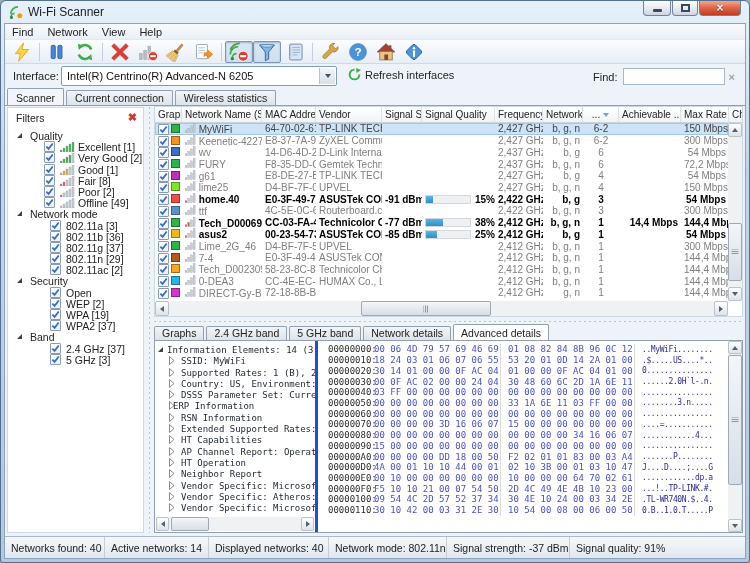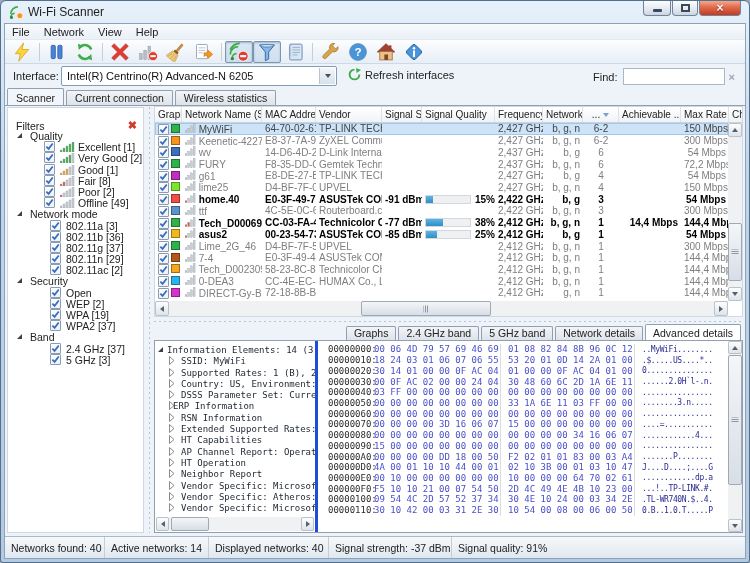--- a/index.html
+++ b/index.html
@@ -43,21 +43,21 @@
   .find-input { width:102px; height:17px; background:#fff; border:1px solid #a7b8c9; margin-left:5px; }
   .find-x { color:#9aa4ae; font-weight:bold; font-size:11px; margin-left:4px; }
   
   .tabs { position:absolute; left:2px; top:64px; right:0; height:17px; display:flex; align-items:flex-end; }
   .tab { font-size:10.5px; color:#222; border:1px solid #919fae; border-bottom:none; border-radius:2px 2px 0 0;
     background:linear-gradient(#f2f5f8,#dde3ea); padding:1px 8px 2px 8px; margin-right:2px; height:15px; }
   .tab.active { background:#f2f6fa; height:17px; padding-top:3px; z-index:5; }
   
   .content { position:absolute; left:0; top:81px; right:0; bottom:22px; background:#eef3f9; border-top:1px solid #919fae; }
   .filters { position:absolute; left:2px; top:1px; width:137px; bottom:3px; background:#fff; border:1px solid #cfd9e4; font-size:10.5px; color:#222; overflow:hidden; }
-  .filters-head { position:absolute; left:0; top:0; right:0; height:18px;margin-top:8px; }
+  .filters-head { position:absolute; left:0; top:0; right:0; height:18px; }
   .filters-title { position:absolute; left:8px; top:4px; }
   .filters-close { position:absolute; right:6px; top:3px; color:#d43a2a; font-weight:bold; font-size:11px; }
   .ftree { position:absolute; left:0; top:22px; right:0; }
   .frow { position:relative; height:11.2px; white-space:nowrap; }
   .frow .arrow { position:absolute; left:9px; top:3px; width:0; height:0; border-bottom:5px solid #404040; border-left:5px solid transparent; }
   .frow .glabel { position:absolute; left:22px; top:0; font-size:10.5px; }
   .cb { position:absolute; top:0; width:11px; height:11px; background:linear-gradient(#fdfdfd,#eef2f6); border:1px solid #8a9cb2; border-radius:1px; display:flex; align-items:center; justify-content:center; }
   .ilabel { position:absolute; top:0; font-size:10.5px; }
   .qicon { position:absolute; top:1px; }
   
@@ -84,21 +84,21 @@
   .sb-thumb { position:absolute; background:linear-gradient(#f4f6f8,#d8dee6); border:1px solid #9fa9b6; border-radius:2px; }
   .grip { position:absolute; left:50%; top:50%; transform:translate(-50%,-50%); width:7px; height:5px;
     background:repeating-linear-gradient(to bottom,#8b98a8 0 1px,transparent 1px 2px); }
   .gripv { position:absolute; left:50%; top:50%; transform:translate(-50%,-50%); width:5px; height:7px;
     background:repeating-linear-gradient(to right,#8b98a8 0 1px,transparent 1px 2px); }
   .tri-u { width:0;height:0;border-left:3px solid transparent;border-right:3px solid transparent;border-bottom:4px solid #55606c; }
   .tri-d { width:0;height:0;border-left:3px solid transparent;border-right:3px solid transparent;border-top:4px solid #55606c; }
   .tri-l { width:0;height:0;border-top:3px solid transparent;border-bottom:3px solid transparent;border-right:4px solid #55606c; }
   .tri-r { width:0;height:0;border-top:3px solid transparent;border-bottom:3px solid transparent;border-left:4px solid #55606c; }
   
-  .dtabs { position:absolute; left:149px; top:218px; right:2px; height:16px; display:flex; align-items:flex-end;justify-content:flex-end; }
+  .dtabs { position:absolute; left:149px; top:218px; right:2px; height:16px; display:flex; align-items:flex-end; }
   .dtab { font-size:10.5px; color:#222; border:1px solid #919fae; border-bottom:none; border-radius:2px 2px 0 0;
     background:linear-gradient(#f2f5f8,#dde3ea); padding:0 7px 1px 7px; margin-right:2px; height:14px; }
   .dtab.active { background:#fff; height:16px; padding-top:2px; }
   .dpanel { position:absolute; left:149px; top:234px; right:2px; bottom:3px; background:#fff; border:1px solid #919fae; overflow:hidden; }
   .ietree { position:absolute; left:0; top:0; width:163px; bottom:0; overflow:hidden; border-right:3px solid #1d4ed8; }
   .ie-row { position:relative; height:11.3px; font-family:"DejaVu Sans Mono",monospace; font-size:9px; color:#1d2430; white-space:pre; overflow:hidden; }
   .ie-root-arrow { position:absolute; left:3px; top:3px; width:0; height:0; border-bottom:5px solid #404040; border-left:5px solid transparent; }
   .ie-text { position:absolute; top:1px; }
   .hexpane { position:absolute; left:167px; top:0; right:0; bottom:0; overflow:hidden; }
   .hex-row { height:10.72px; display:flex; font-family:"DejaVu Sans Mono",monospace; font-size:9px; white-space:pre; align-items:center; }
@@ -134,21 +134,21 @@
           <span class="glyph-max"></span>
         </span>
       <span class="win-btn close">
           <span class="glyph-close">×</span>
         </span>
     </span>
   </div>
 
   <div class="client">
     <div class="menubar" id="menubar">
-        <span class="menu-item">File</span>
+        <span class="menu-item">Find</span>
         <span class="menu-item">Network</span>
         <span class="menu-item">View</span>
         <span class="menu-item">Help</span>
       </div>
     <div class="toolbar" id="toolbar">
         <span class="tb-btn">
           <svg width="20" height="20" viewBox="0 0 24 24">
             <polygon points="14,1 4,14 10,14 8,23 20,9 12,9" fill="#ffd43a" stroke="#d9a520" stroke-width="1"></polygon>
           </svg>
         </span>
@@ -1118,20 +1118,23 @@
     <div class="statusbar" id="statusbar">
         <span class="seg" style="width:100px;">
           <span>Networks found: 40</span>
         </span>
         <span class="seg" style="width:104px;">
           <span>Active networks: 14</span>
         </span>
         <span class="seg" style="width:120px;">
           <span>Displayed networks: 40</span>
         </span>
+        <span class="seg" style="width:118px;">
+          <span>Network mode: 802.11n</span>
+        </span>
         <span class="seg" style="width:123px;">
           <span>Signal strength: -37 dBm</span>
         </span>
         <span class="seg" style="width:auto;border-right:none;flex:1;">
           <span>Signal quality: 91%</span>
         </span>
       </div>
   </div>
 </div>
 

